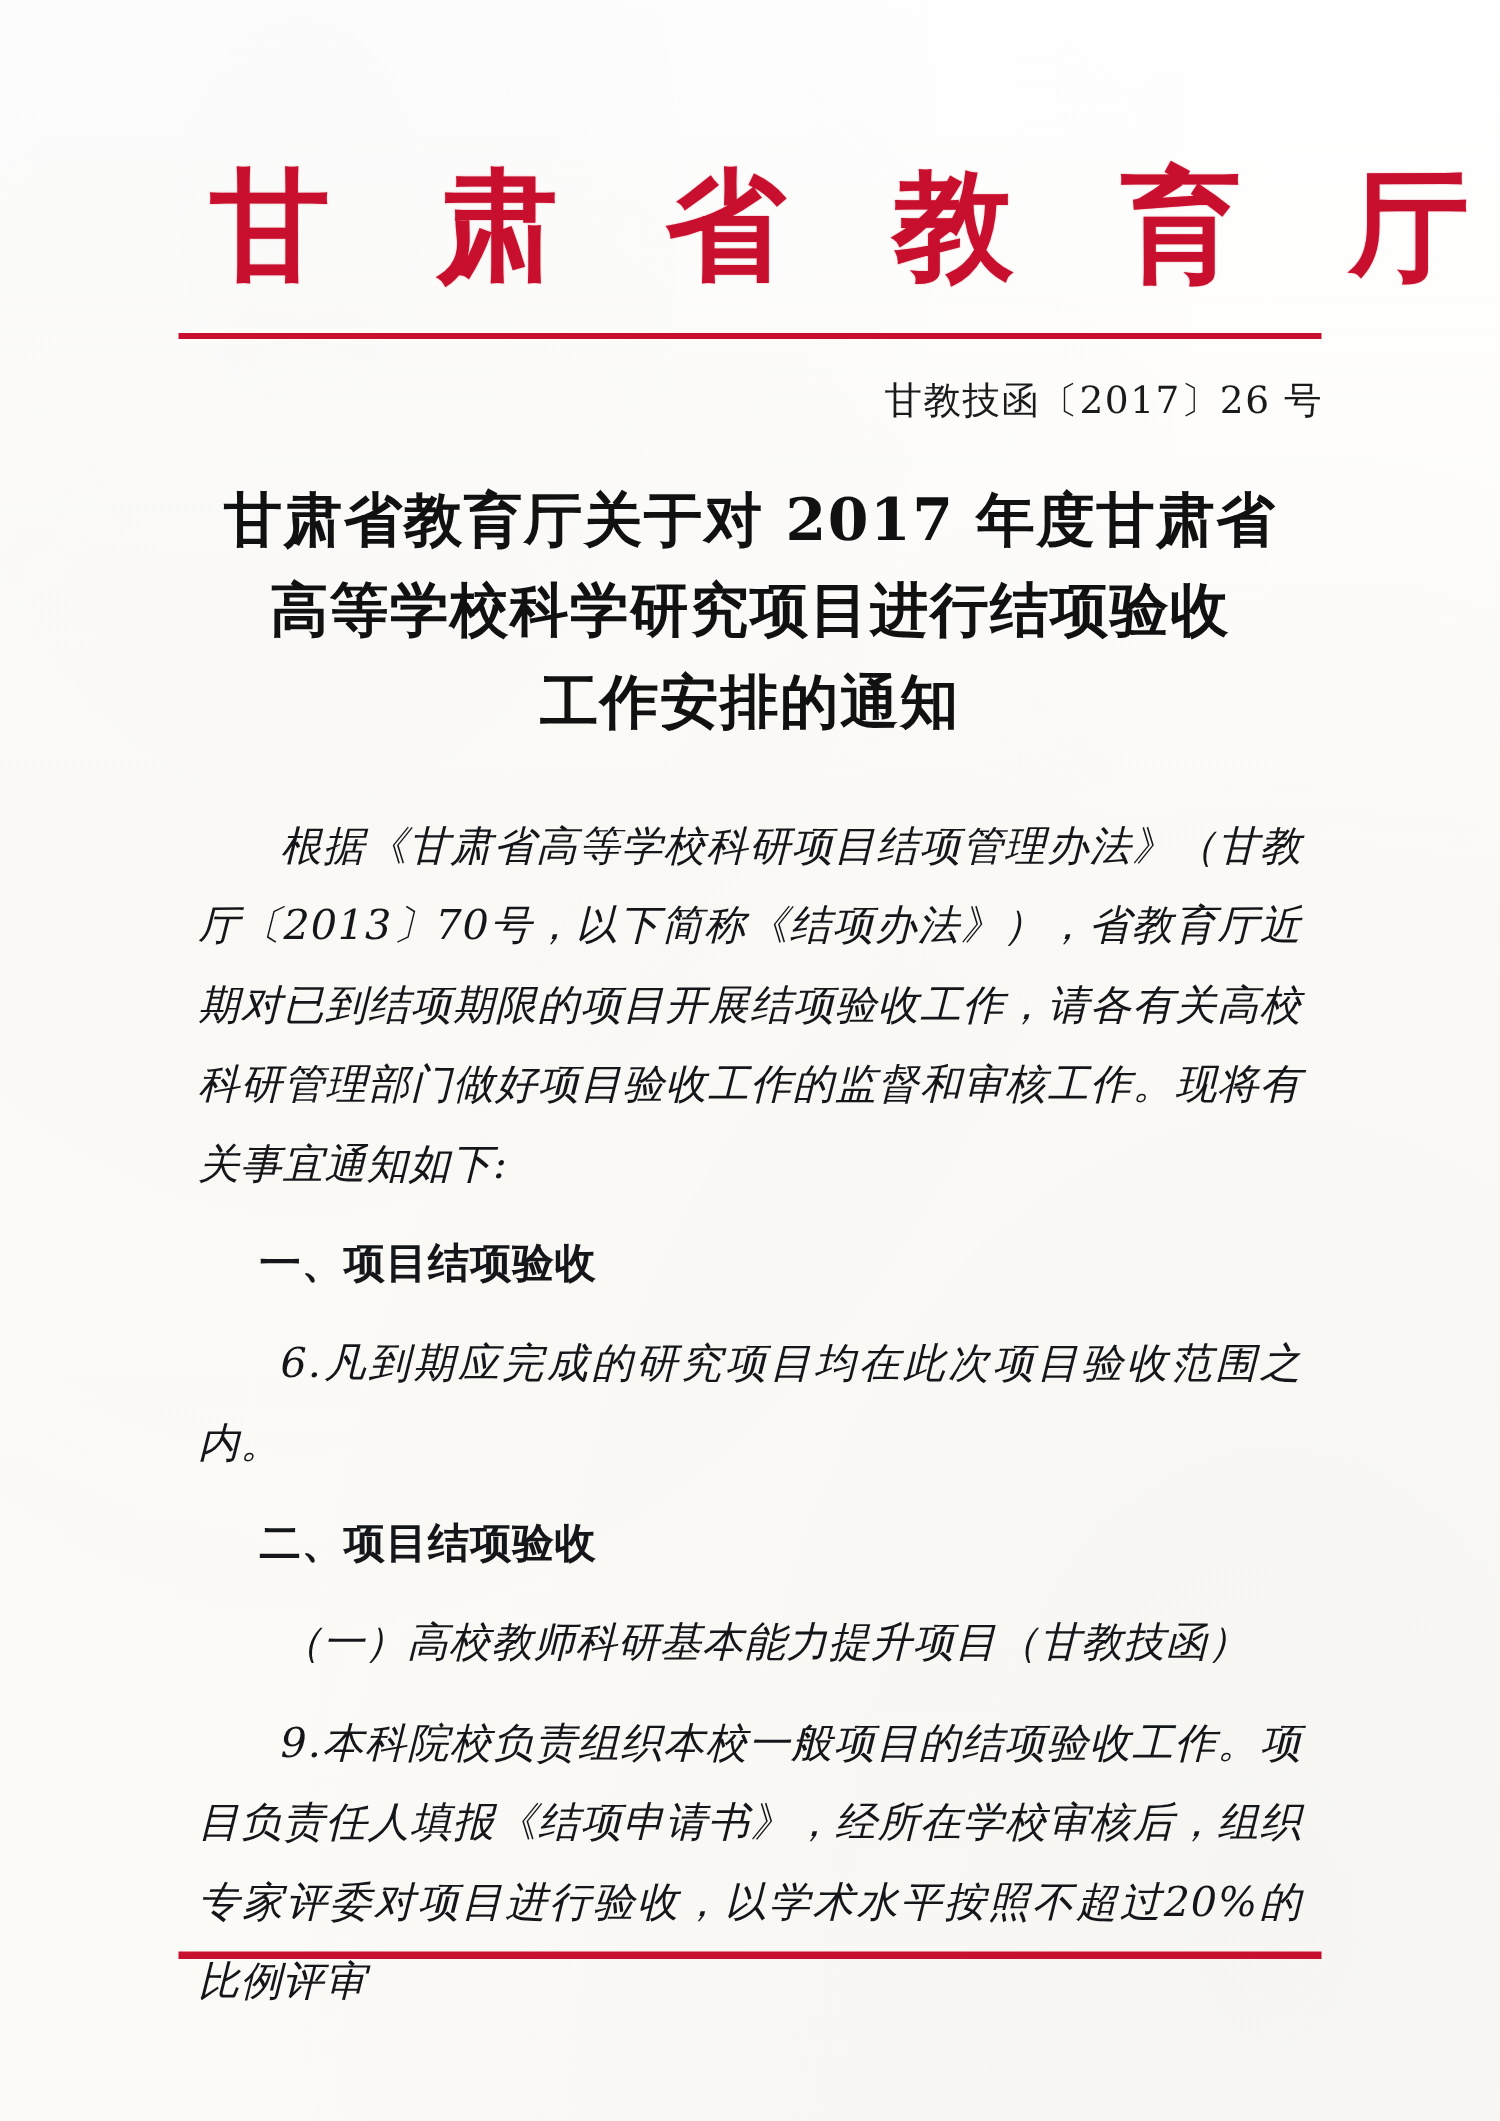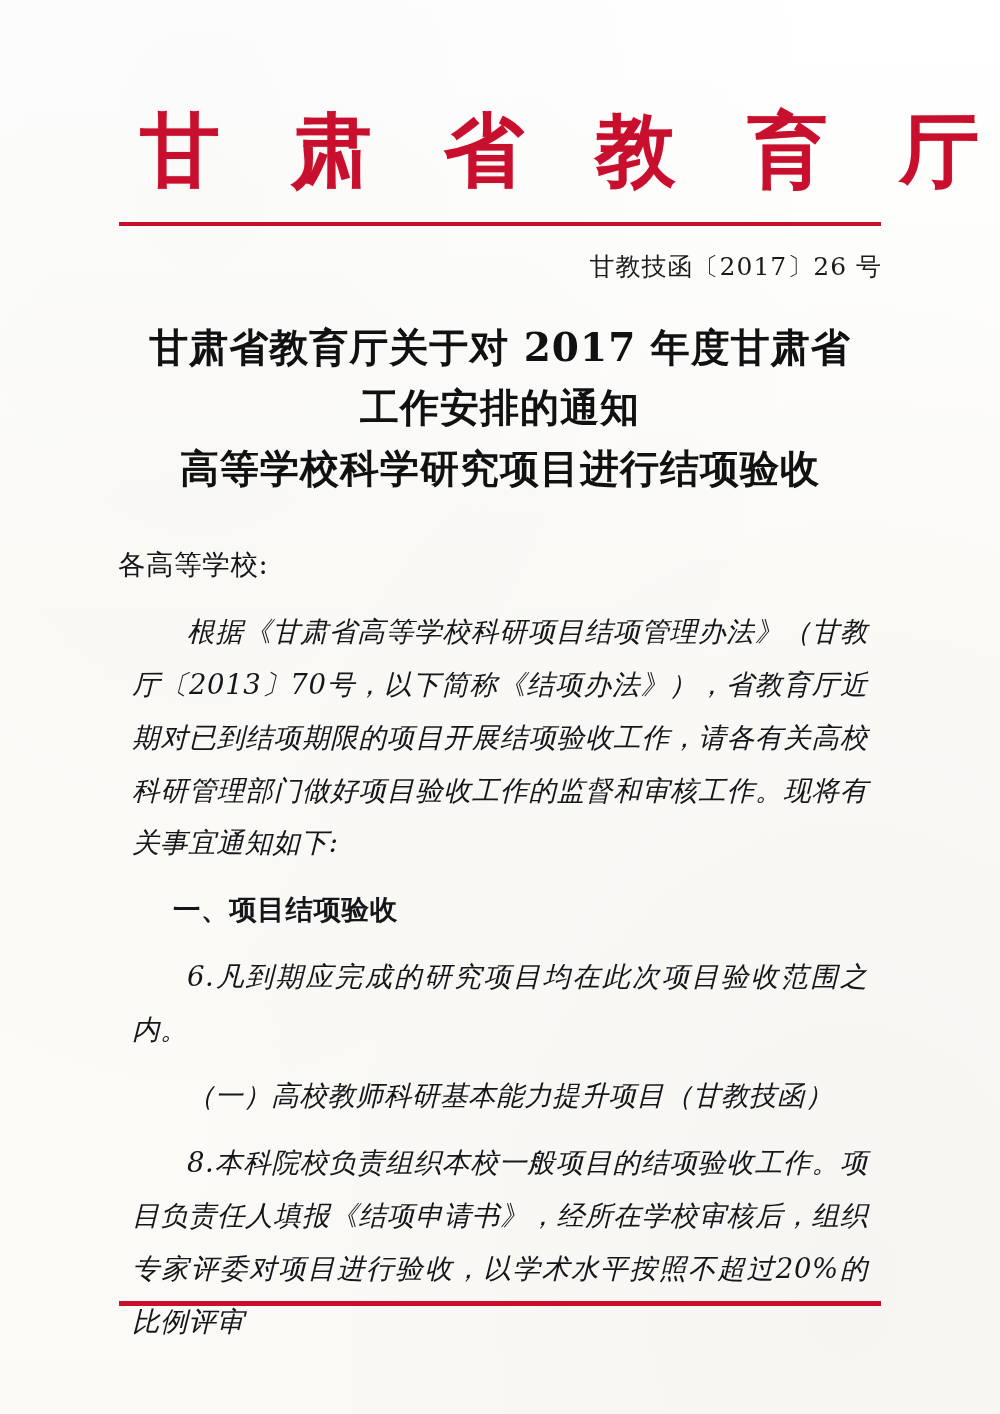--- a/index.html
+++ b/index.html
@@ -131,31 +131,31 @@
 
     <div class="masthead">
       <div class="masthead-title">甘 肃 省 教 育 厅</div>
       <div class="masthead-rule"></div>
     </div>
 
     <div class="doc-number">甘教技函〔2017〕26 号</div>
 
     <div class="doc-title">
       <span class="line">甘肃省教育厅关于对 2017 年度甘肃省</span>
+      <span class="line">高等学校科学研究项目进行结项验收</span>
       <span class="line">工作安排的通知</span>
-      <span class="line">高等学校科学研究项目进行结项验收</span>
     </div>
 
     <div class="body-text">
-      <p class="salutation">各高等学校:</p>
       <p class="para">根据《甘肃省高等学校科研项目结项管理办法》（甘教厅〔2013〕70号，以下简称《结项办法》），省教育厅近期对已到结项期限的项目开展结项验收工作，请各有关高校科研管理部门做好项目验收工作的监督和审核工作。现将有关事宜通知如下:</p>
       <p class="heading">一、项目结项验收</p>
       <p class="para">6.凡到期应完成的研究项目均在此次项目验收范围之内。</p>
+      <p class="heading">二、项目结项验收</p>
       <p class="para">（一）高校教师科研基本能力提升项目（甘教技函）</p>
-      <p class="para">8.本科院校负责组织本校一般项目的结项验收工作。项目负责任人填报《结项申请书》，经所在学校审核后，组织专家评委对项目进行验收，以学术水平按照不超过20%的比例评审</p>
+      <p class="para">9.本科院校负责组织本校一般项目的结项验收工作。项目负责任人填报《结项申请书》，经所在学校审核后，组织专家评委对项目进行验收，以学术水平按照不超过20%的比例评审</p>
     </div>
 
   </div>
 
   <div class="footer-rule-wrap">
     <div class="footer-rule"></div>
   </div>
 </div>
 
 </body></html>

